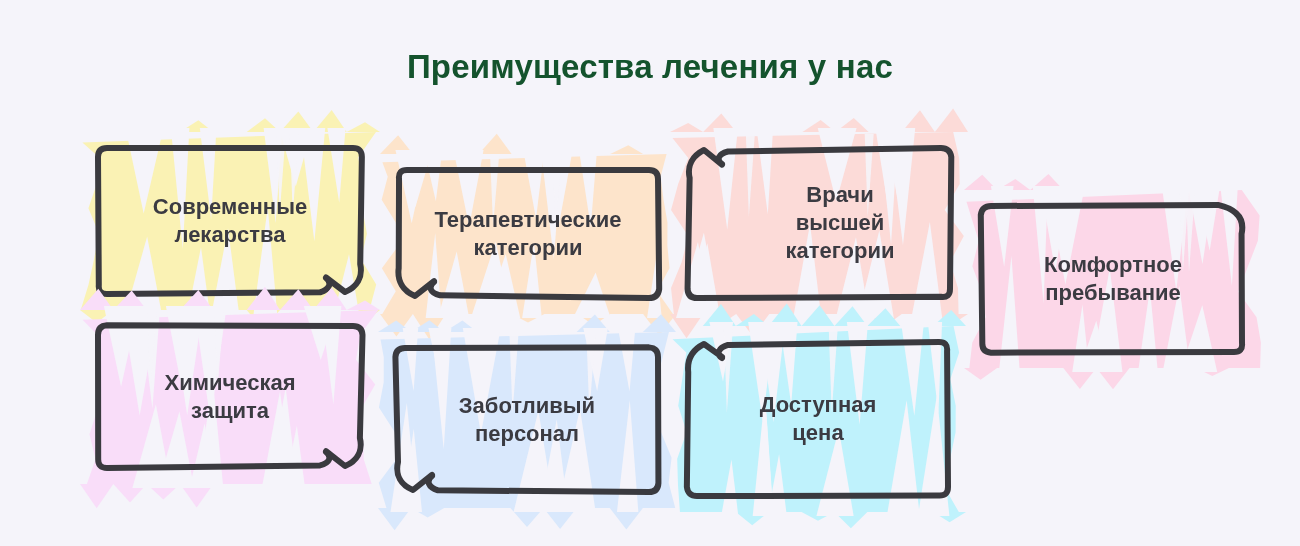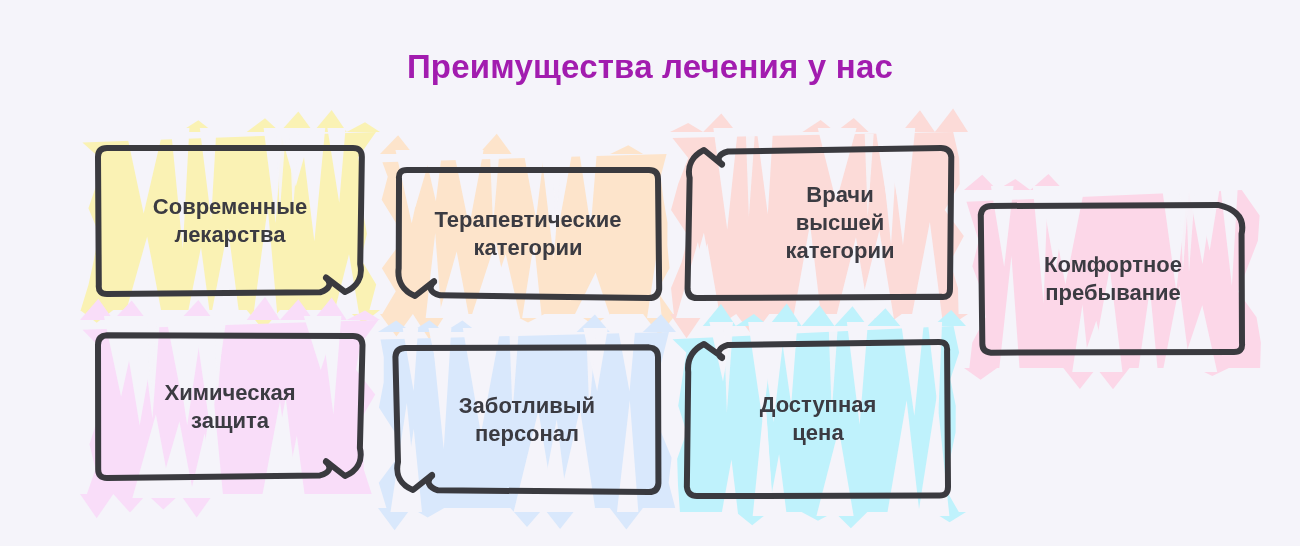--- a/index.html
+++ b/index.html
@@ -24,21 +24,21 @@
 
   
   .page-title {
     position: absolute;
     left: 0;
     top: 48px;
     width: 1300px;
     text-align: center;
     font-size: 33px;
     font-weight: bold;
-    color: #a21caf;
+    color: #14532d;
     letter-spacing: 0.2px;
     line-height: 1.15;
     white-space: nowrap;
   }
 
   
   .cards-layer {
     position: absolute;
     left: 0;
     top: 0;
@@ -227,21 +227,21 @@
             <path d="M 98.57327918428928 168 L 128.11959442030638 168 L 116.30106832589954 116.6419969071867 Z" fill="#f5f4fa"></path>
             <path d="M 182.69260839745402 168 L 210.40623410139233 168 L 199.320783819817 81.79122491250746 Z" fill="#f5f4fa"></path>
             <path d="M 205.99005943303928 -12 L 214.99005943303928 -12 L 208.99005943303928 68.5 Z" fill="#f5f4fa" opacity="0.9"></path>
             <path d="M 199.86195724084973 -12 L 208.86195724084973 -12 L 202.86195724084973 68.5 Z" fill="#f5f4fa" opacity="0.9"></path>
           </g>
           <path d="M 11 2 L 238 0.9246105363126844 C 256 5 265 14 261.5667326004244 30 L 261.9954982182477 139 Q 263 148 254 148 L 11 148.68550542723386 Q 2 148 2.3350431948434562 139 L 0.7876735332421958 11 Q 2 2 11 2 Z" fill="none" stroke="#3a3a3f" stroke-width="6" stroke-linecap="round" stroke-linejoin="round"></path>
         </svg>
         <div class="card-label">Комфортное
 пребывание</div>
       </div>
-      <div class="card" style="left: 96px; top: 334px; width: 268px; height: 146px; text-decoration: underline;">
+      <div class="card" style="left: 96px; top: 324px; width: 268px; height: 146px; text-decoration: underline;">
         <svg class="card-art" viewBox="0 0 268 146" width="268" height="146">
           <g>
             <path d="M -13.50367692206055 -4.3744104858487844 L 1.2551124207675457 10.857142857142858 L 5.195673501584679 35.714285714285715 L -0.37127935979515314 60.57142857142857 L 1.4171323752962053 85.42857142857143 L -6.539514681324363 110.28571428571429 L -0.48143603233620524 135.14285714285714 L -9.118229019455612 160 L 275.7050725133158 160 L 267.7490435540676 135.14285714285714 L 267.0562030430883 110.28571428571429 L 264.70466523244977 85.42857142857143 L 279.23041210509837 60.57142857142857 L 260.0436075106263 35.714285714285715 L 264.12599392049015 10.857142857142858 L 282.3648725114763 -14 Z" fill="#f9ddf9"></path>
             <path d="M -16 -14 L 2.3333333333333357 -35.35145530104637 L 17.333333333333336 -14 Z" fill="#f9ddf9"></path>
             <path d="M 17.333333333333336 -14 L 35.66666666666667 -33.40639165788889 L 50.66666666666667 -14 Z" fill="#f9ddf9"></path>
             <path d="M 84 -14 L 102.33333333333334 -34.112014036625624 L 117.33333333333334 -14 Z" fill="#f9ddf9"></path>
             <path d="M 150.66666666666669 -14 L 169.00000000000003 -37.36007905006409 L 184.00000000000003 -14 Z" fill="#f9ddf9"></path>
             <path d="M 184 -14 L 202.33333333333334 -34.767217107117176 L 217.33333333333334 -14 Z" fill="#f9ddf9"></path>
             <path d="M 217.33333333333334 -14 L 235.66666666666669 -36.54766221344471 L 250.66666666666669 -14 Z" fill="#f9ddf9"></path>
             <path d="M 250.66666666666669 -14 L 269 -23.388373158872128 L 284 -14 Z" fill="#f9ddf9"></path>

